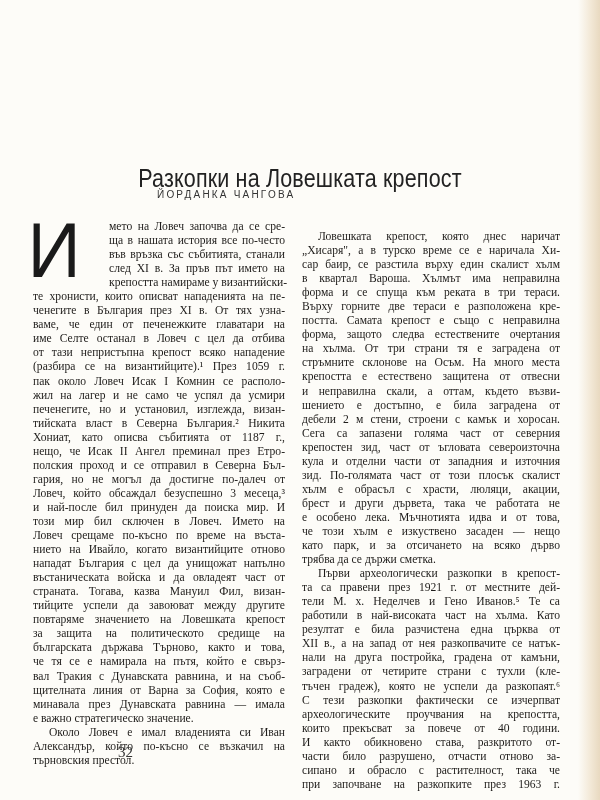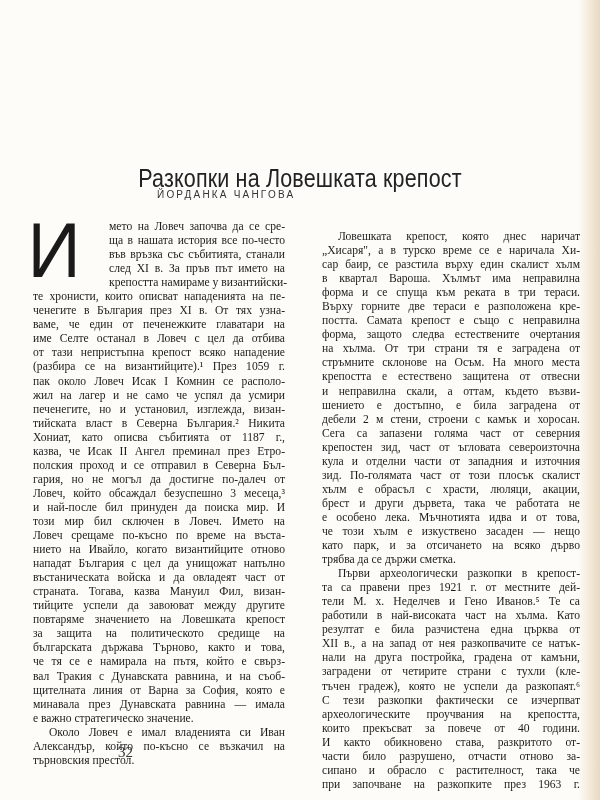--- a/index.html
+++ b/index.html
@@ -27,21 +27,21 @@
     font-family: "Liberation Sans", "DejaVu Sans", sans-serif;
   }
   .col {
     position: absolute; font-size: 11.6px; line-height: 14.05px;
     white-space: nowrap;
   }
   .col .ln { display: block; height: 14.05px; text-align: justify; text-align-last: justify; }
   .col .ln.last { text-align-last: left; }
   .col .ln.indent { padding-left: 16px; }
   .col-left { left: 33px; top: 220px; width: 252px; }
-  .col-right { left: 302px; top: 230px; width: 258px; margin-left: 20px; }
+  .col-right { left: 302px; top: 230px; width: 258px; }
   .dropcap {
     position: absolute; left: 26px; top: 211px;
     font-family: "Liberation Sans", "DejaVu Sans", sans-serif;
     font-size: 78px; line-height: 78px; color: #1a1a1a;
     transform: scaleX(0.95);
   }
   .col-left .ln.short { margin-left: 76px; }
   .page-number {
     position: absolute; left: 118px; top: 744px; font-size: 15px; color: #333;
   }
@@ -66,21 +66,21 @@
   <span class="ln">ченегите в България през XI в. От тях узна-</span>
   <span class="ln">ваме, че един от печенежките главатари на</span>
   <span class="ln">име Селте останал в Ловеч с цел да отбива</span>
   <span class="ln">от тази непристъпна крепост всяко нападение</span>
   <span class="ln">(разбира се на византийците).¹ През 1059 г.</span>
   <span class="ln">пак около Ловеч Исак I Комнин се располо-</span>
   <span class="ln">жил на лагер и не само че успял да усмири</span>
   <span class="ln">печенегите, но и установил, изглежда, визан-</span>
   <span class="ln">тийската власт в Северна България.² Никита</span>
   <span class="ln">Хониат, като описва събитията от 1187 г.,</span>
-  <span class="ln">казва, че Исак II Ангел преминал през Етро-</span>
+  <span class="ln">нещо, че Исак II Ангел преминал през Етро-</span>
   <span class="ln">полския проход и се отправил в Северна Бъл-</span>
   <span class="ln">гария, но не могъл да достигне по-далеч от</span>
   <span class="ln">Ловеч, който обсаждал безуспешно 3 месеца,³</span>
   <span class="ln">и най-после бил принуден да поиска мир. И</span>
   <span class="ln">този мир бил сключен в Ловеч. Името на</span>
   <span class="ln">Ловеч срещаме по-късно по време на въста-</span>
   <span class="ln">нието на Ивайло, когато византийците отново</span>
   <span class="ln">нападат България с цел да унищожат напълно</span>
   <span class="ln">въстаническата войска и да овладеят част от</span>
   <span class="ln">страната. Тогава, казва Мануил Фил, визан-</span>

